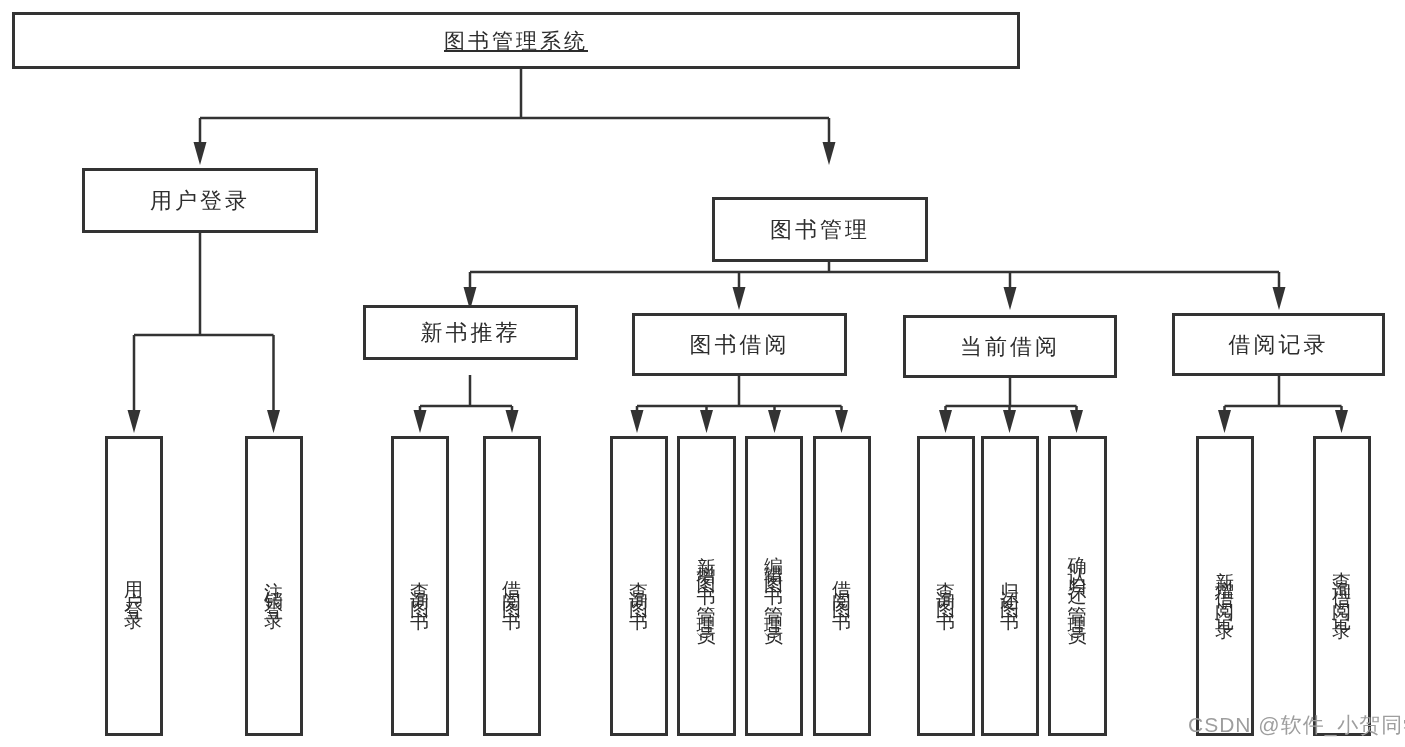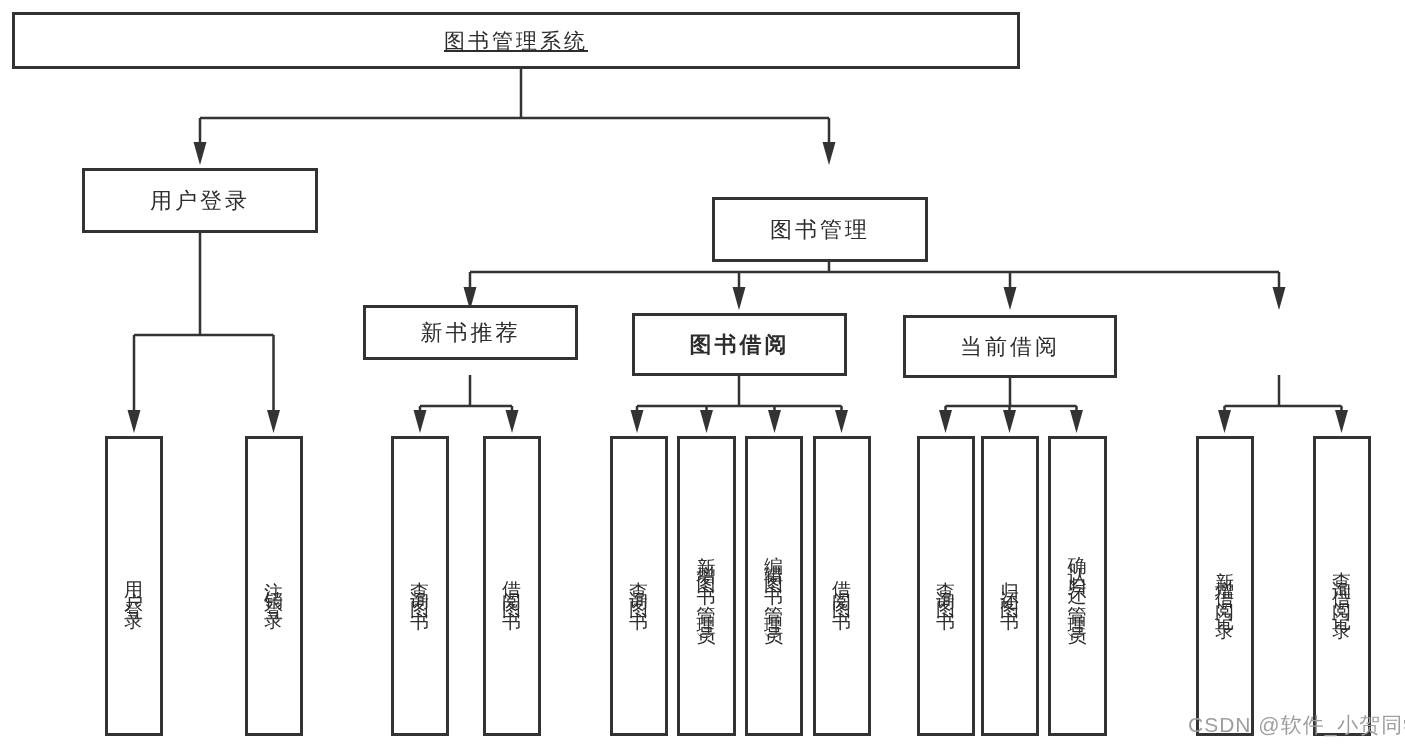--- a/index.html
+++ b/index.html
@@ -105,25 +105,28 @@
   <div class="node node-h" style="left:82px; top:168px; width:236px; height:65px;">
     <span>用户登录</span>
   </div>
   <div class="node node-h" style="left:712px; top:168px; width:216px; height:65px;margin-top:29px;">
     <span>图书管理</span>
   </div>
 
   <div class="node node-h" style="left:363px; top:305px; width:215px; height:55px;">
     <span>新书推荐</span>
   </div>
-  <div class="node node-h" style="left:632px; top:313px; width:215px; height:63px;font-weight:bold;">
+  <div class="node node-h" style="left:632px; top:313px; width:215px; height:63px;">
     <span>图书借阅</span>
   </div>
   <div class="node node-h" style="left:903px; top:315px; width:214px; height:63px;">
     <span>当前借阅</span>
+  </div>
+  <div class="node node-h" style="left:1172px; top:313px; width:213px; height:63px;">
+    <span>借阅记录</span>
   </div>
 
   <div class="node node-v" style="left:105px; top:436px; width:58px; height:300px;">
     <span class="vtext">用户登录</span>
   </div>
   <div class="node node-v" style="left:245px; top:436px; width:58px; height:300px;">
     <span class="vtext">注销登录</span>
   </div>
   <div class="node node-v" style="left:391px; top:436px; width:58px; height:300px;">
     <span class="vtext">查询图书</span>

